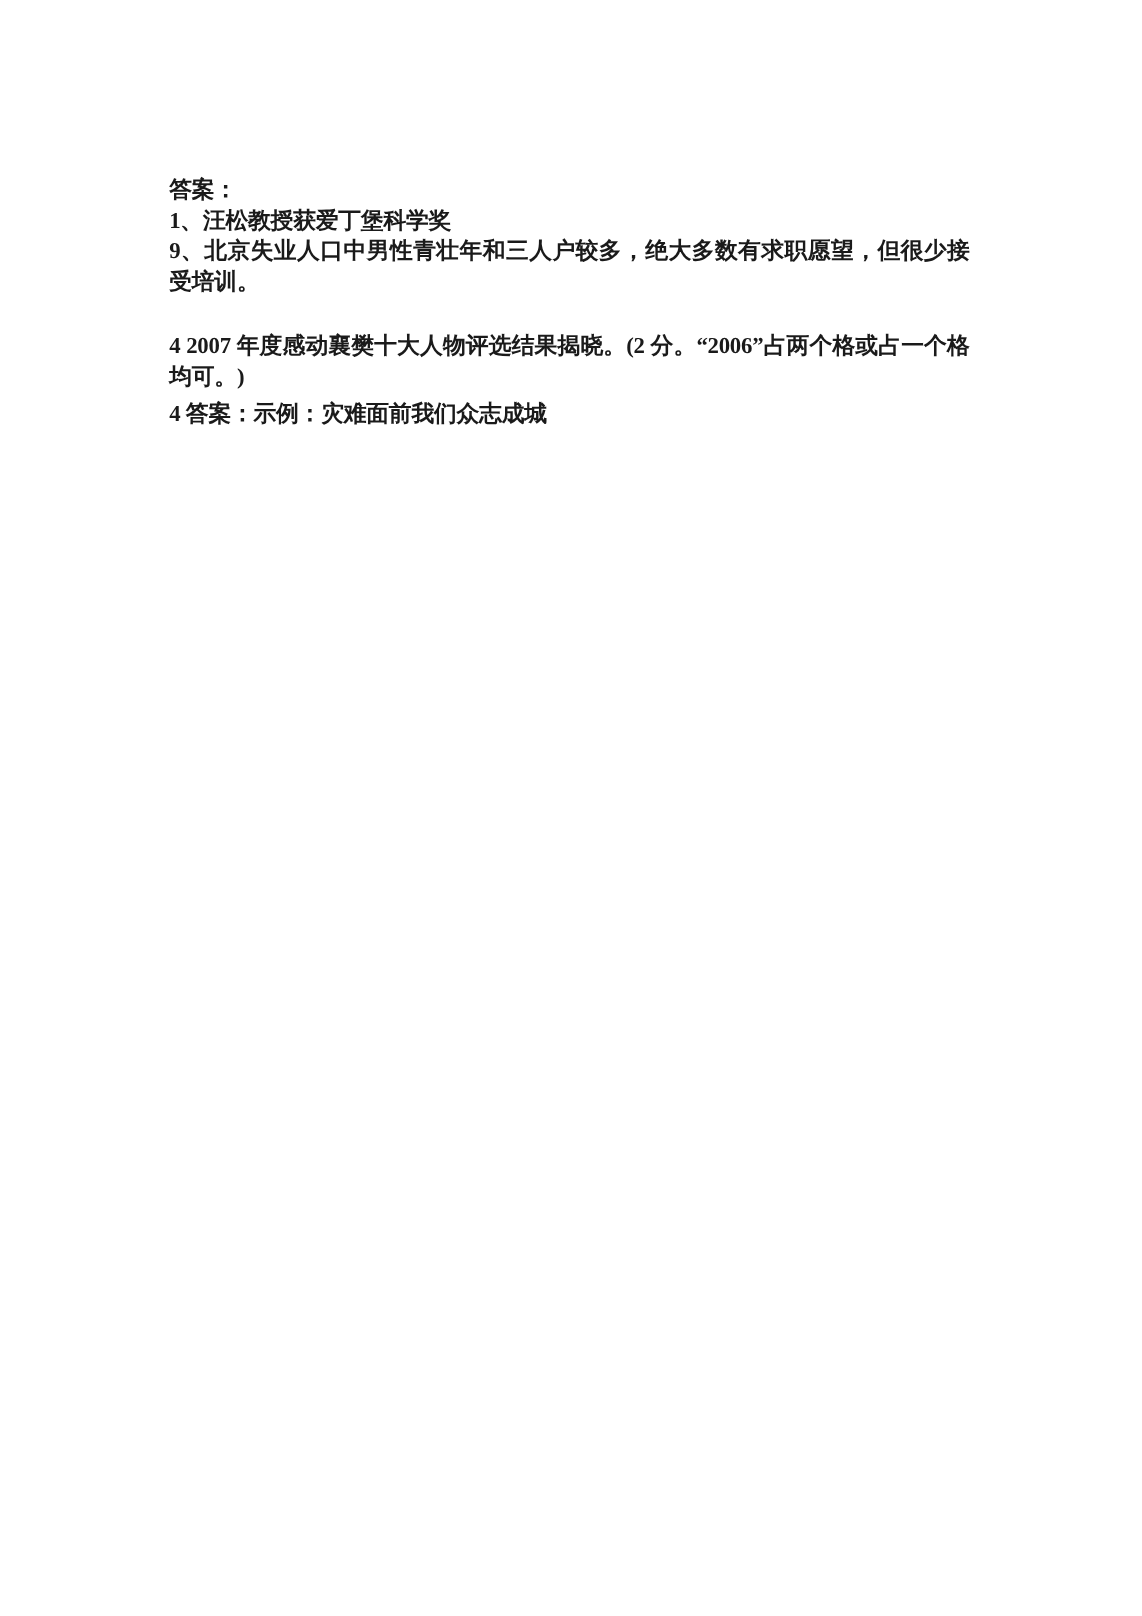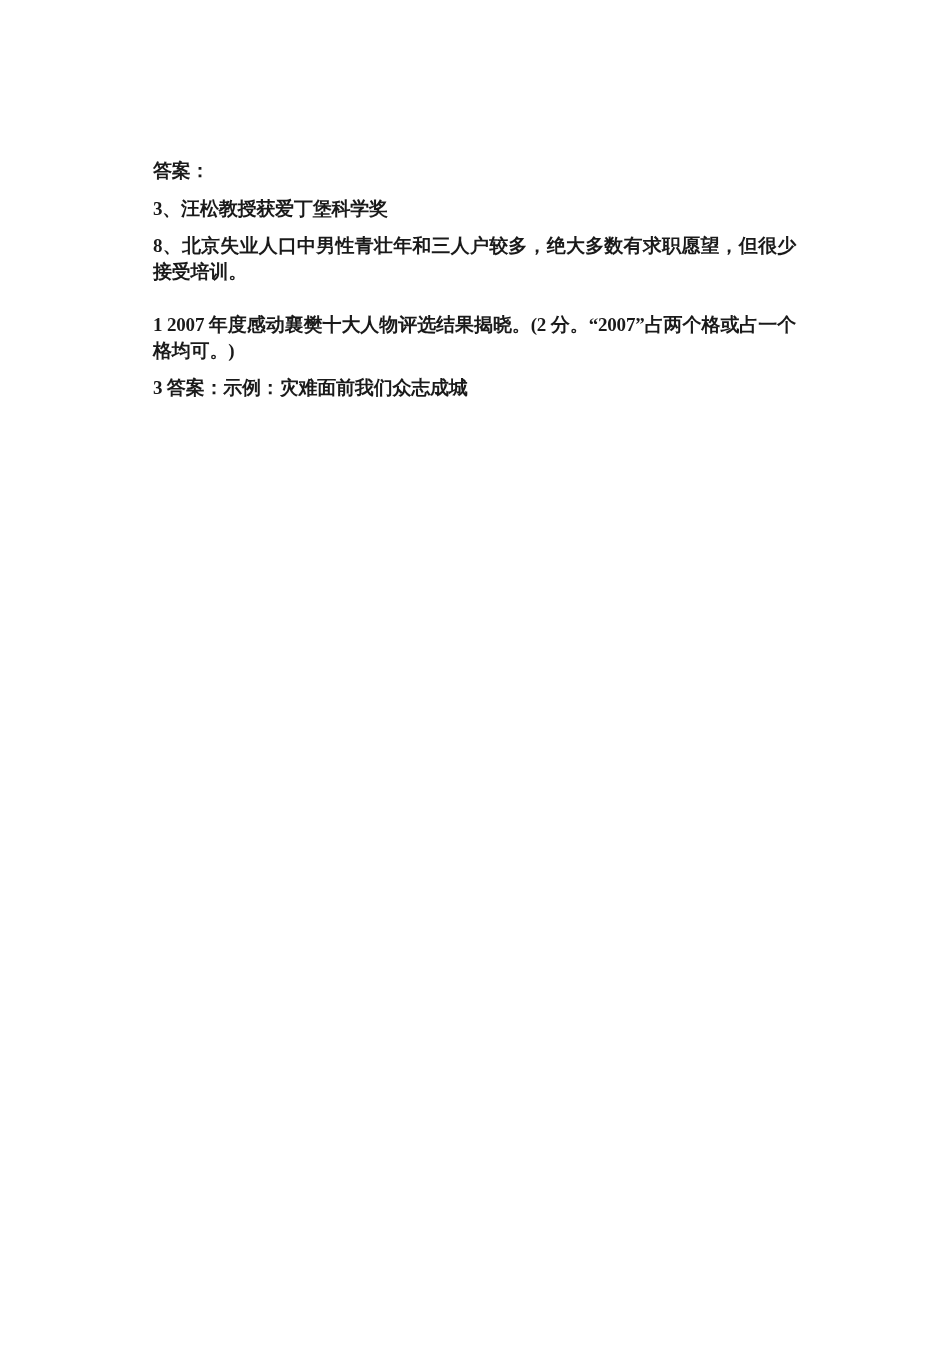--- a/index.html
+++ b/index.html
@@ -15,21 +15,21 @@
     color: #1a1a1a;
     overflow: hidden;
   }
   .page {
     position: absolute;
     left: 141px;
     top: 146px;
     width: 667px;
   }
   .page p {
-    margin: 12px;
+    margin: 0;
     font-size: 19px;
     line-height: 25.5px;
     text-align: justify;
     letter-spacing: -0.2px;
   }
   .heading {
     text-align: left;
   }
   .single {
     text-align: left;
@@ -42,17 +42,17 @@
   }
   .gap-top-sm {
     margin-top: 6px !important;
   }
 </style>
 </head>
 <body style="background: rgb(255, 255, 255); color: rgb(26, 26, 26);">
 
 <div class="page">
   <p class="heading">答案：</p>
-  <p class="single">3、汪松教授获爱丁堡科学奖</p>
-  <p class="single">8、北京失业人口中男性青壮年和三人户较多，绝大多数有求职愿望，但很少接受培训。</p>
-  <p class="single gap-top-lg">1 2007 年度感动襄樊十大人物评选结果揭晓。(2 分。“2007”占两个格或占一个格均可。)</p>
-  <p class="single gap-top-sm">3 答案：示例：灾难面前我们众志成城</p>
+  <p class="single">1、汪松教授获爱丁堡科学奖</p>
+  <p class="single">9、北京失业人口中男性青壮年和三人户较多，绝大多数有求职愿望，但很少接受培训。</p>
+  <p class="single gap-top-lg">4 2007 年度感动襄樊十大人物评选结果揭晓。(2 分。“2006”占两个格或占一个格均可。)</p>
+  <p class="single gap-top-sm">4 答案：示例：灾难面前我们众志成城</p>
 </div>
 
 </body></html>

